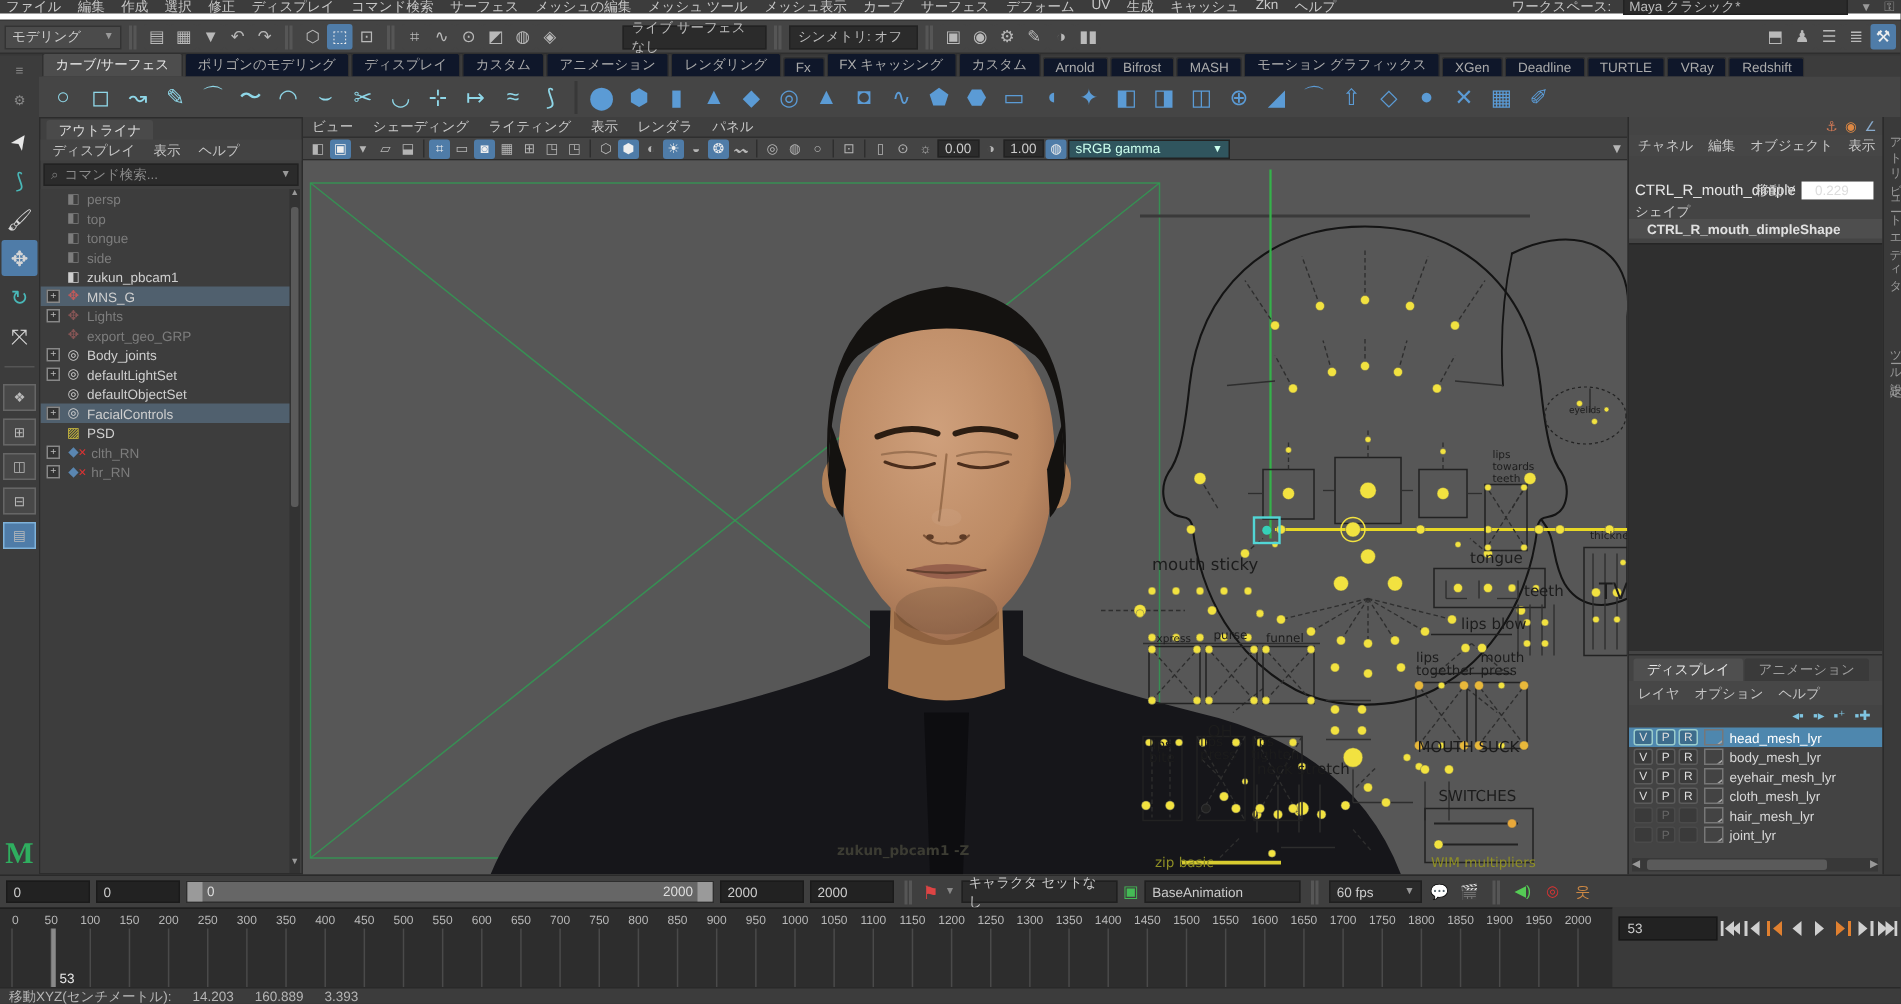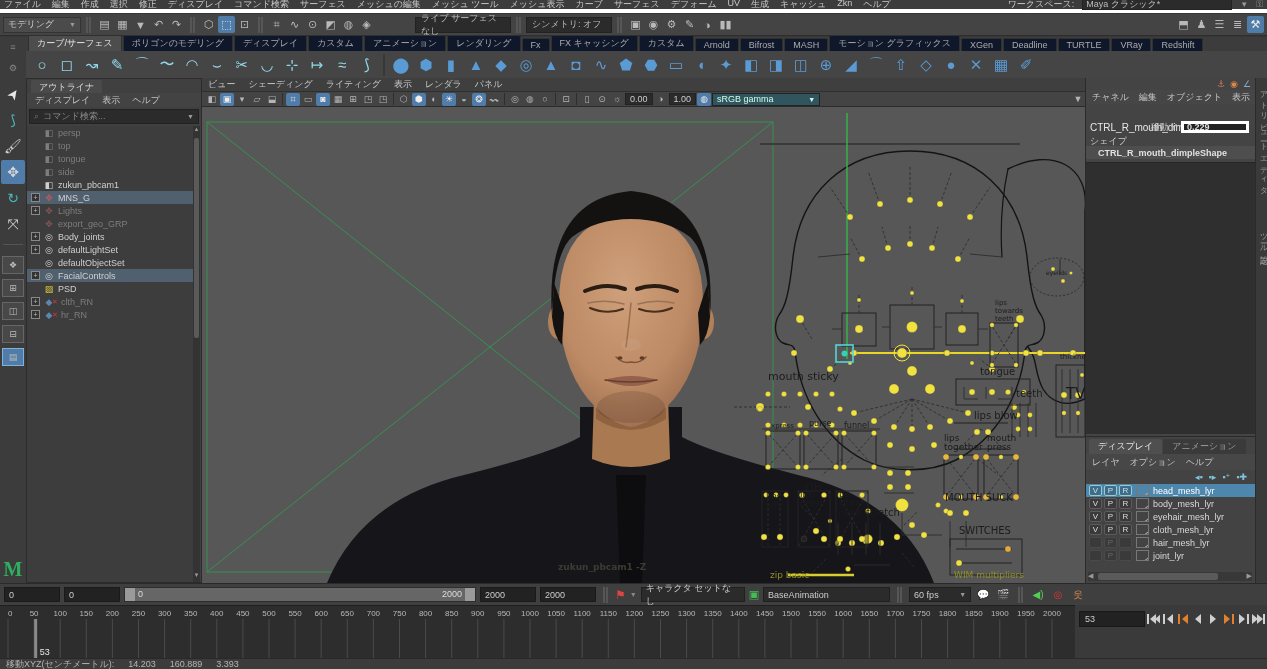--- a/index.html
+++ b/index.html
@@ -84,22 +84,22 @@
     display:flex; align-items:center; justify-content:space-between; padding:0 4px; }
   #view3d { left:202px; top:107px; width:883px; height:476px; background:#575757; }
   
   #rightbar { left:1085px; top:78px; width:170px; height:505px; background:#444; border-left:1px solid #2b2b2b; }
   #rbicons { position:absolute; right:4px; top:1px; display:flex; gap:5px; font-size:9px; }
   #cbmenus { position:absolute; left:0; top:12px; width:100%; height:14px; display:flex; gap:10px; padding-left:6px;
     align-items:center; font-size:9px; color:#c8c8c8; background:#464646; }
   #cbnode { position:absolute; left:4px; top:44px; font-size:10px; font-weight:normal; color:#e8e8e8; }
   .cbrow { position:absolute; left:0; width:100%; height:14px; display:flex; align-items:center; justify-content:flex-end;
     gap:4px; padding-right:6px; font-size:9px; }
-  .cbval { width:68px; height:12px; background:#222; border:3px solid #ffffff; color:#ddd; display:flex;
-    align-items:center; padding:0 3px;font-weight:bold; }
+  .cbval { width:48px; height:12px; background:#222; border:6px solid #ffffff; color:#ddd; display:flex;
+    align-items:center; padding:0 3px; }
   #cbshapes { position:absolute; left:4px; top:57px; font-size:9px; color:#ccc; }
   #cbshape { position:absolute; left:0px; top:68px; width:100%; height:13px; background:#4e4e4e; font-size:9px;
     font-weight:bold; color:#e0e0e0; padding-left:12px; display:flex; align-items:center; }
   #cbempty { position:absolute; left:0; top:84px; width:100%; height:272px; background:#2f2f2f; border-top:1px solid #252525; }
   
   #layered { position:absolute; left:0; top:358px; width:100%; height:147px; background:#434343; border-top:1px solid #2a2a2a; }
   #layertabs { display:flex; gap:1px; padding:2px 0 0 3px; }
   #layertabs .tab { padding:1px 9px; font-size:9px; background:#3a3a3a; color:#9d9d9d; border-radius:2px 2px 0 0; }
   #layertabs .tab.active { background:#4f4f4f; color:#e8e8e8; }
   #layermenus { display:flex; gap:10px; padding:2px 0 1px 6px; font-size:9px; color:#c5c5c5; background:#474747; }
@@ -889,21 +889,21 @@
   </div>
   <div class="tfield">2000</div>
   <div class="tfield">2000</div>
   <div class="sgrip"></div>
   <span style="color:#d44;font-size:12px;">⚑</span>
   <span style="color:#888;font-size:7px;">▼</span>
   <div class="combo" style="width:104px;">
     <span>キャラクタ セットなし</span>
   </div>
   <span style="color:#4b5;font-size:11px;">▣</span>
-  <div class="combo" style="width:127px;text-align:center;">
+  <div class="combo" style="width:104px;text-align:center;">
     <span>BaseAnimation</span>
   </div>
   <div class="sgrip"></div>
   <div class="combo" style="width:62px;">
     <span>60 fps</span>
       <span style="font-size:7px;color:#999;">▼</span>
   </div>
   <span class="pbicon">💬</span>
   <span class="pbicon">🎬</span>
   <div class="sgrip"></div>

